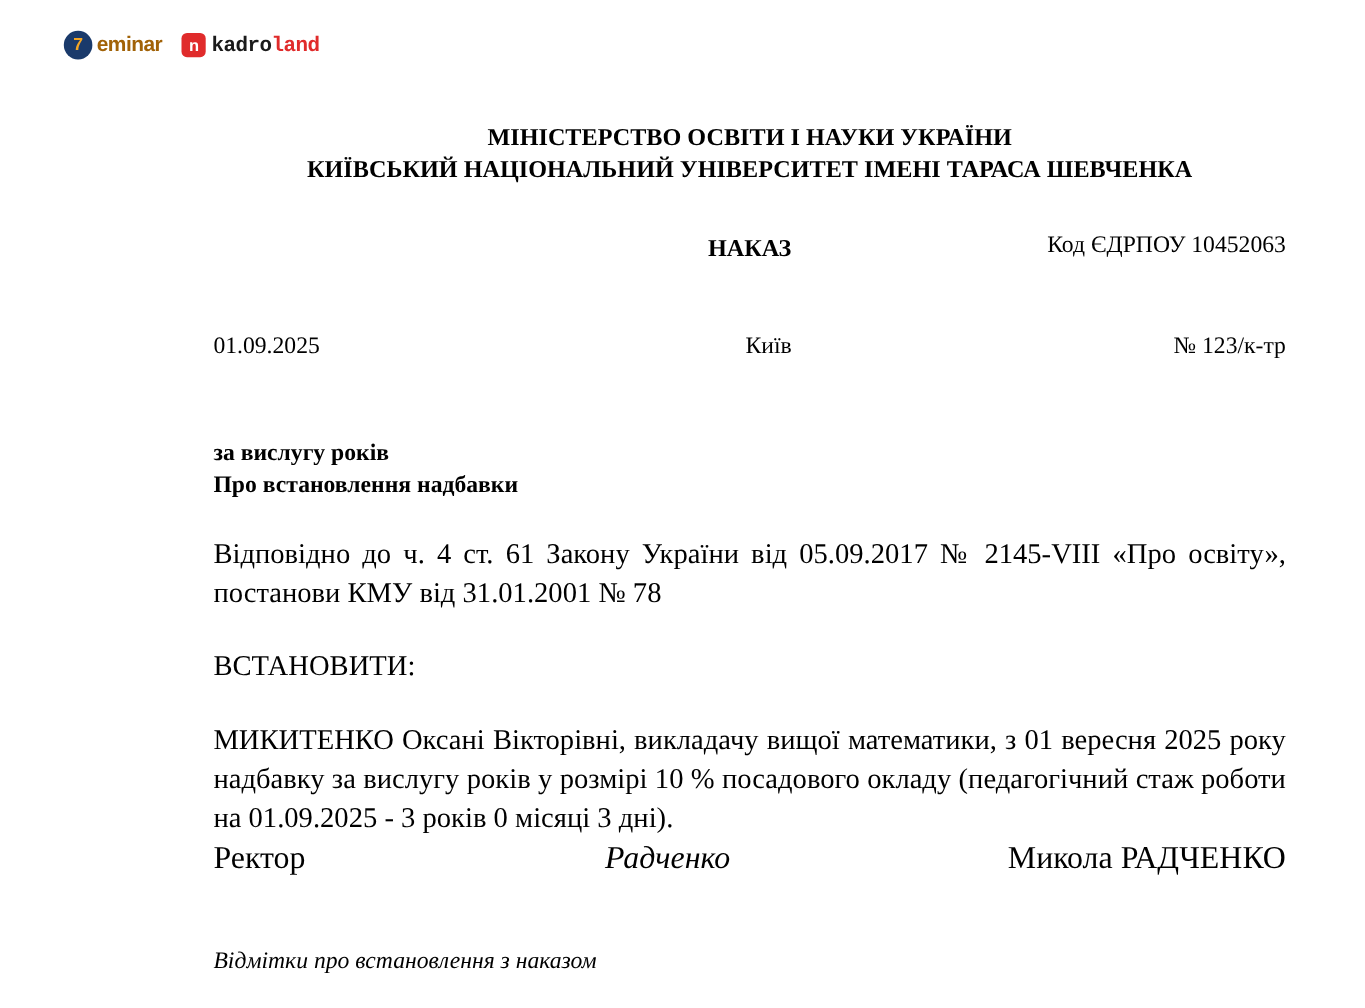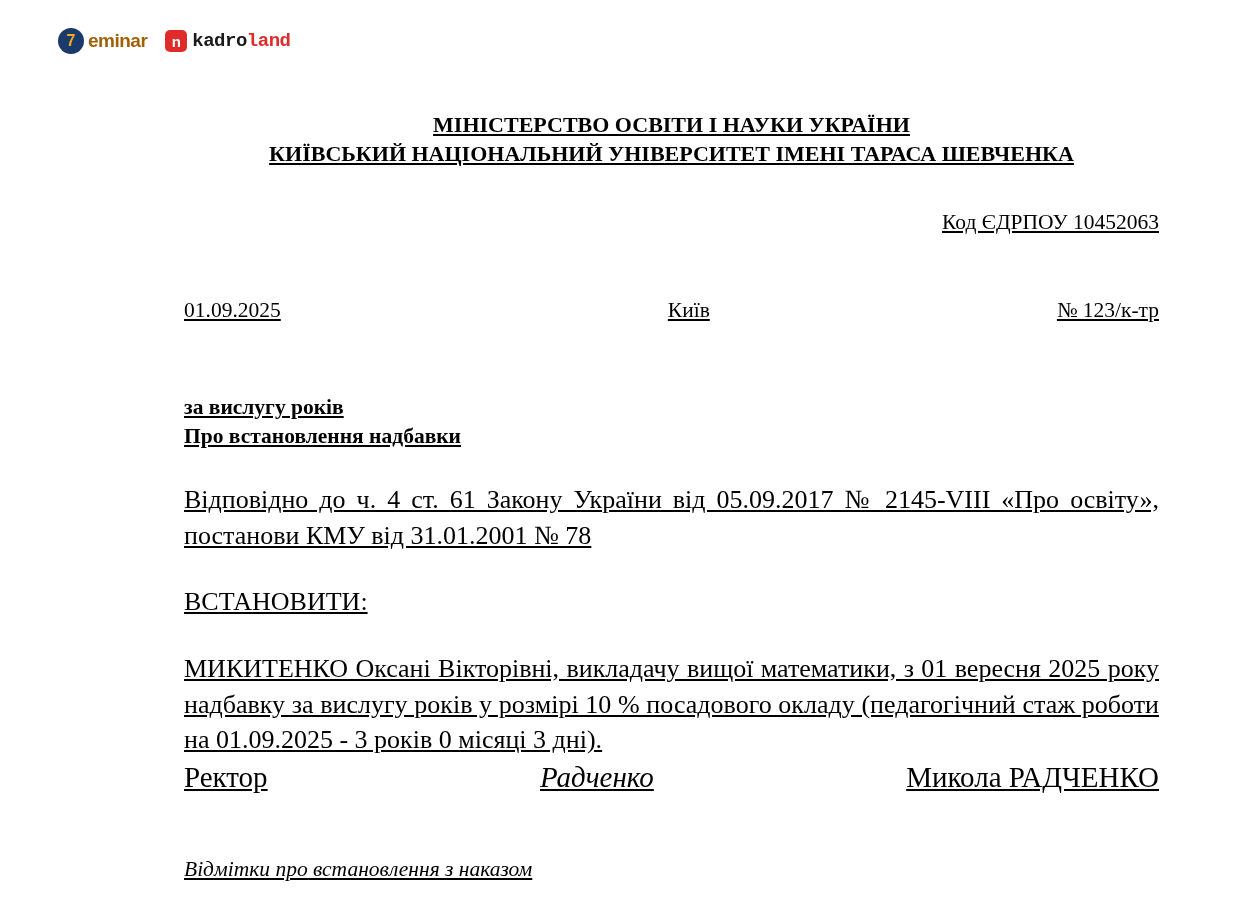--- a/index.html
+++ b/index.html
@@ -76,25 +76,24 @@
     font-weight: bold;
     letter-spacing: -0.5px;
   }
   .logo-kadroland .word .dark { color: #1a1a1a; }
   .logo-kadroland .word .red { color: #e02b2b; }
 
   
   .doc {
     position: absolute;
     top: 110px;
-    left: 184px;
+    left: 194px;
     width: 975px;
     font-size: 21.5px;
     line-height: 1.35;
-    text-decoration: underline;
   }
 
   .org-title {
     text-align: center;
     font-weight: bold;
     font-size: 22px;
     line-height: 1.32;
   }
 
   .edrpou {
@@ -173,20 +172,21 @@
 
 <div class="doc">
 
   <div class="org-title">
     <div>МІНІСТЕРСТВО ОСВІТИ І НАУКИ УКРАЇНИ</div>
     <div>КИЇВСЬКИЙ НАЦІОНАЛЬНИЙ УНІВЕРСИТЕТ ІМЕНІ ТАРАСА ШЕВЧЕНКА</div>
   </div>
 
   <div class="edrpou">Код ЄДРПОУ 10452063</div>
 
+  <div class="order-word">НАКАЗ</div>
 
   <div class="meta-row">
     <span class="date">01.09.2025</span>
     <span class="place">Київ</span>
     <span class="number">№ 123/к-тр</span>
   </div>
 
   <div class="subject">
     <div>за вислугу років</div>
     <div>Про встановлення надбавки</div>

